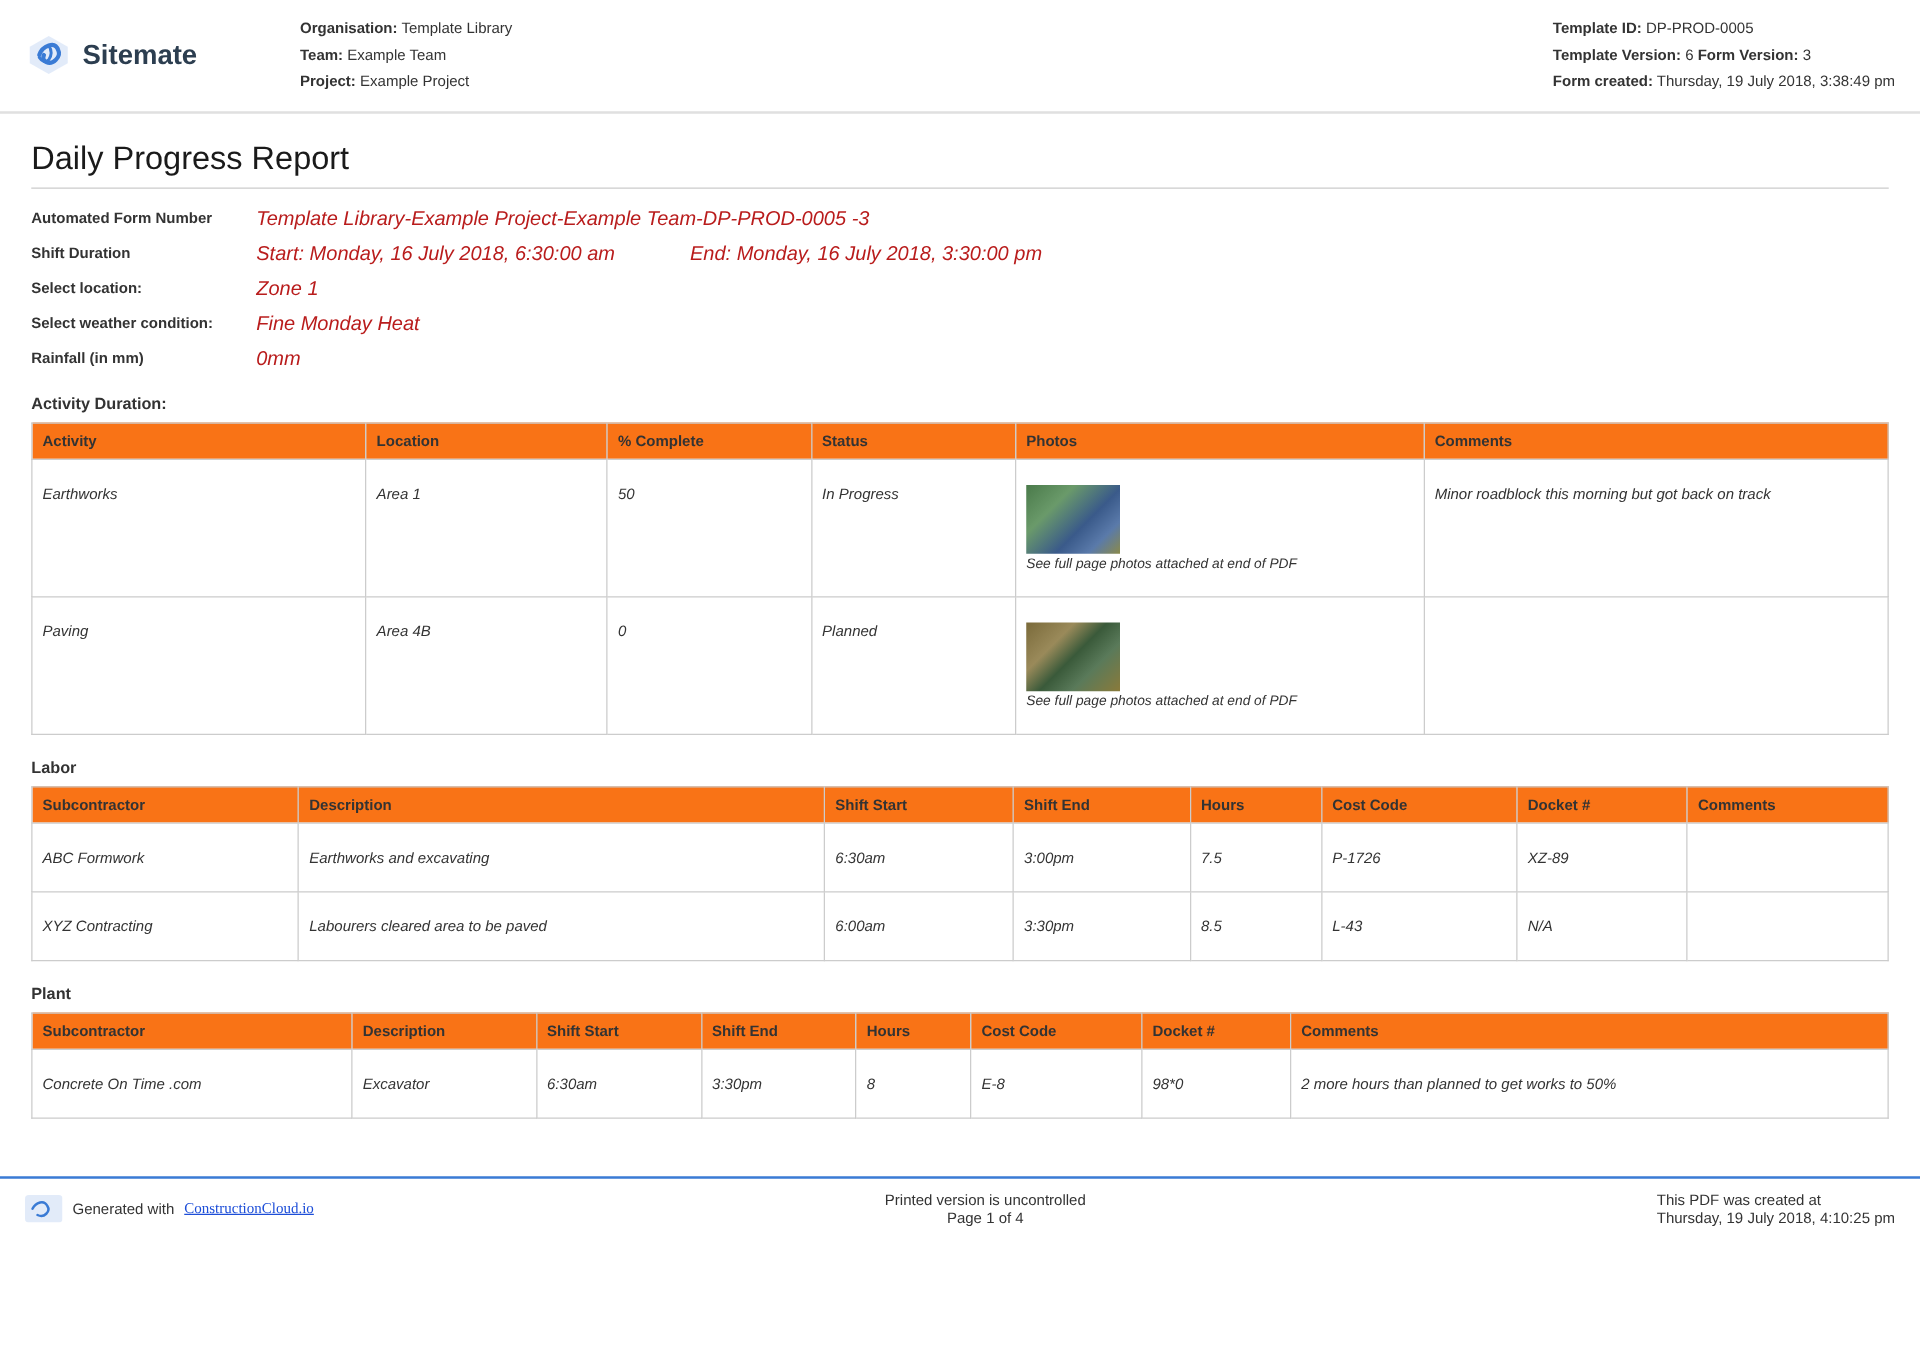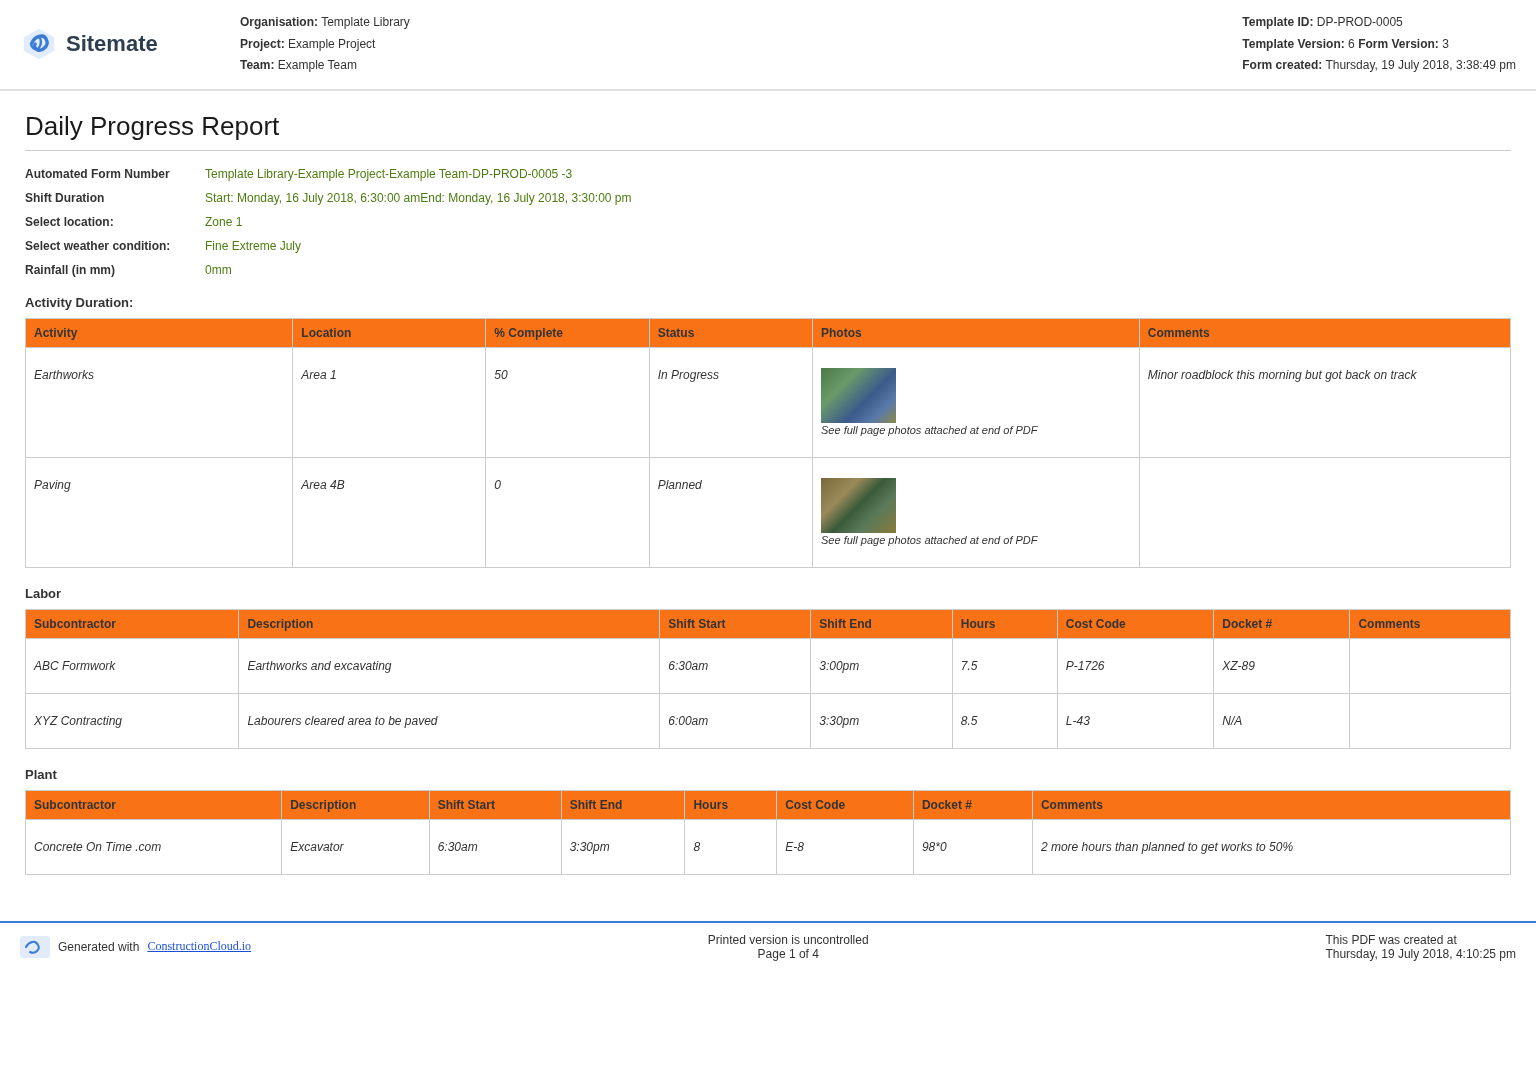--- a/index.html
+++ b/index.html
@@ -16,22 +16,22 @@
 
     
     .main { padding: 20px 25px; }
 
     
     .report-title { font-size: 26px; font-weight: normal; color: #1a1a1a; margin-bottom: 16px; border-bottom: 1px solid #ccc; padding-bottom: 8px; }
 
     
     .field-row { display: flex; margin-bottom: 10px; }
     .field-label { font-weight: bold; width: 180px; flex-shrink: 0; font-size: 12px; }
-    .field-value { font-size: 12px; color: #4d7c0f; }
-    .field-value-wide { display: flex; }
+    .field-value { font-size: 16px; color: #b91c1c; font-style: italic; }
+    .field-value-wide { display: flex; gap: 60px; }
 
     
     .section-title { font-weight: bold; font-size: 13px; margin: 18px 0 8px 0; }
 
     
     table { width: 100%; border-collapse: collapse; font-size: 12px; margin-bottom: 16px; }
     th { background: #f97316; border: 1px solid #ccc; padding: 7px 8px; text-align: left; font-weight: bold; font-size: 12px; }
     td { border: 1px solid #ccc; padding: 20px 8px; vertical-align: top; font-style: italic; }
     .photo-caption { font-size: 11px; color: #333; }
 
@@ -55,22 +55,22 @@
 
     <svg class="logo-icon" viewBox="0 0 40 40" xmlns="http://www.w3.org/2000/svg">
       <polygon points="20,4 36,13 36,27 20,36 4,27 4,13" fill="#3a7bd5" opacity="0.15"></polygon>
       <path d="M12,20 Q14,14 20,12 Q26,10 28,16 Q30,20 26,24 Q22,28 18,26 Q14,24 16,20" fill="none" stroke="#3a7bd5" stroke-width="3.5" stroke-linecap="round"></path>
       <path d="M20,12 Q24,18 20,24 Q16,28 12,22" fill="none" stroke="#3a7bd5" stroke-width="2.5" stroke-linecap="round"></path>
     </svg>
     <span class="logo-text">Sitemate</span>
   </div>
   <div class="header-center">
     <div><span class="header-label">Organisation:</span> <span>Template Library</span></div>
+    <div><span class="header-label">Team:</span> <span>Example Team</span></div>
     <div><span class="header-label">Project:</span> <span>Example Project</span></div>
-    <div><span class="header-label">Team:</span> <span>Example Team</span></div>
   </div>
   <div class="header-right">
     <div><span class="header-label">Template ID:</span> <span>DP-PROD-0005</span></div>
     <div><span class="header-label">Template Version:</span> <span>6</span> <span class="header-label">Form Version:</span> <span>3</span></div>
     <div><span class="header-label">Form created:</span> <span>Thursday, 19 July 2018, 3:38:49 pm</span></div>
   </div>
 </div>
 
 <div class="main">
 
@@ -89,21 +89,21 @@
     </div>
   </div>
 
   <div class="field-row">
     <div class="field-label">Select location:</div>
     <div class="field-value">Zone 1</div>
   </div>
 
   <div class="field-row">
     <div class="field-label">Select weather condition:</div>
-    <div class="field-value">Fine   Extreme July</div>
+    <div class="field-value">Fine   Monday Heat</div>
   </div>
 
   <div class="field-row">
     <div class="field-label">Rainfall (in mm)</div>
     <div class="field-value">0mm</div>
   </div>
 
   <div class="section-title">Activity Duration:</div>
   <table>
     <thead>

